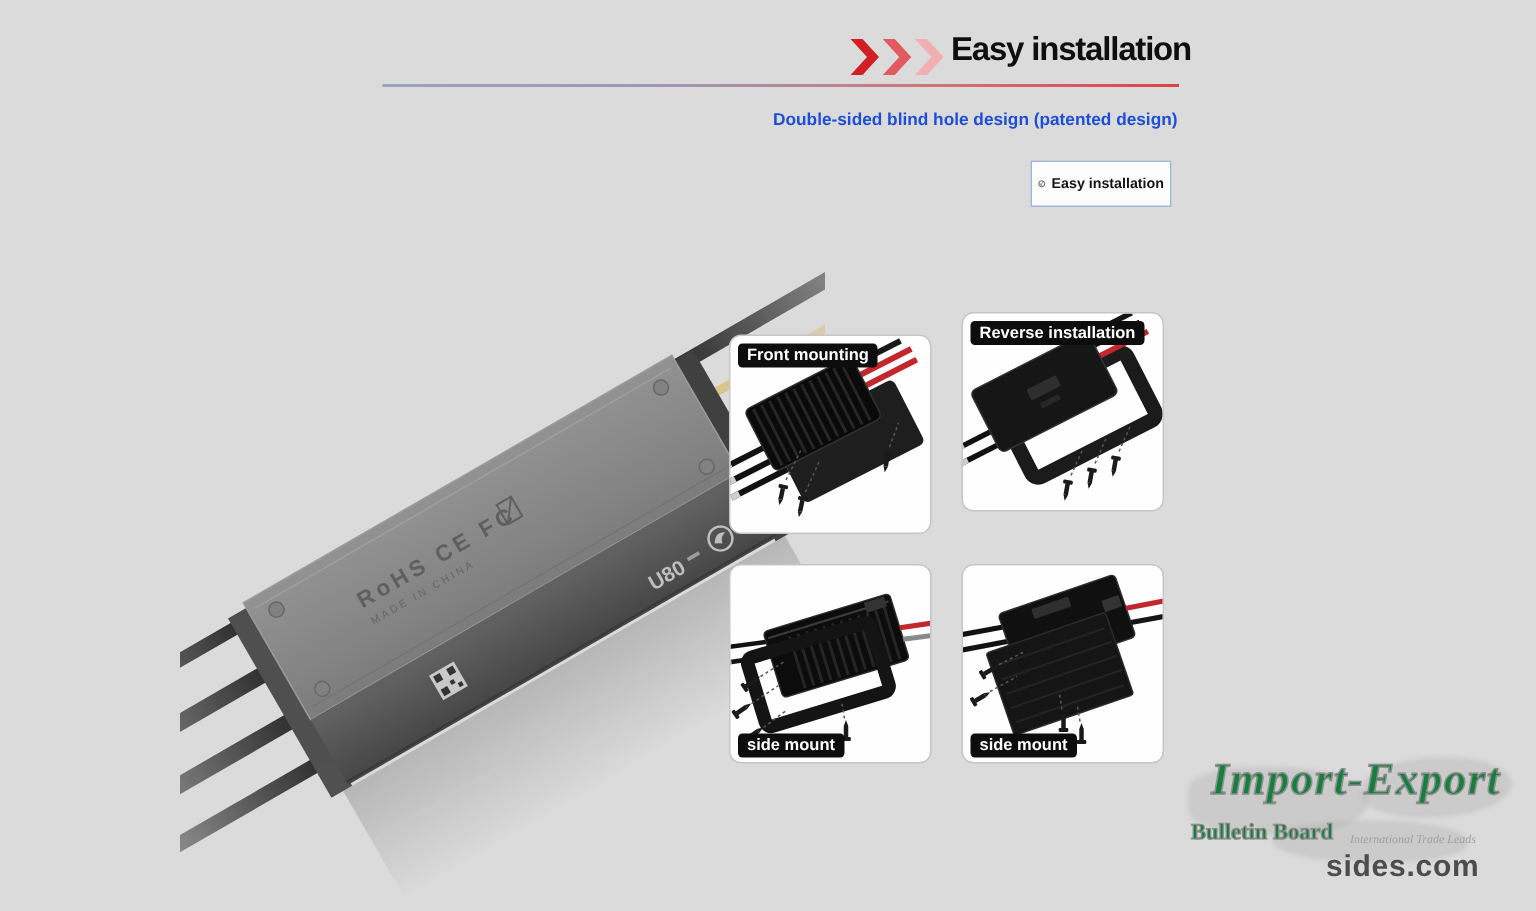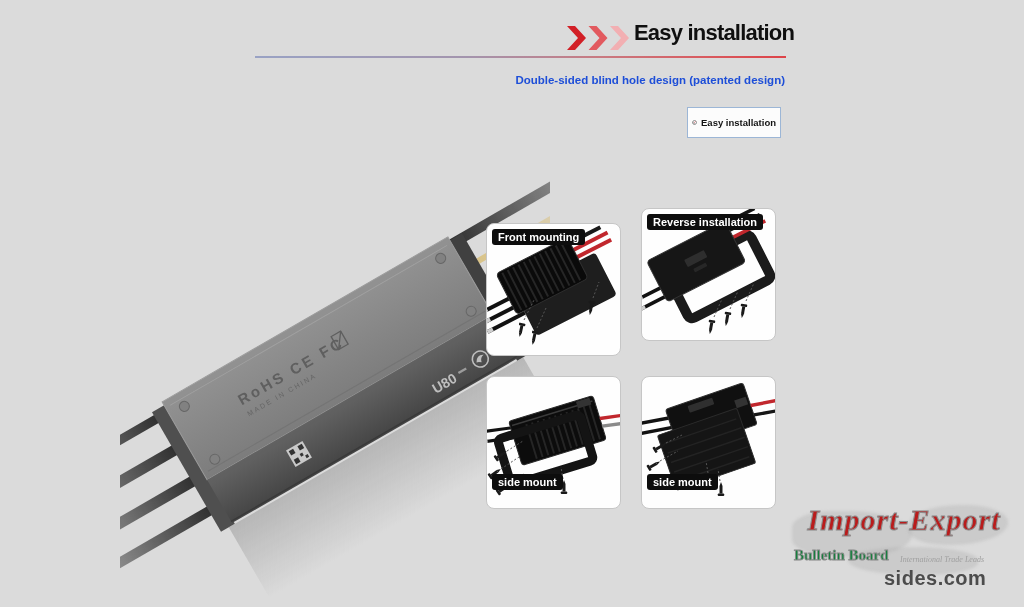--- a/index.html
+++ b/index.html
@@ -41,33 +41,33 @@
   }
   .panel.p1{left:486px;top:223px;}
   .panel.p2{left:641px;top:208px;}
   .panel.p3{left:486px;top:376px;}
   .panel.p4{left:641px;top:376px;}
   .panel .plabel{
     position:absolute;background:#0d0d0d;color:#fff;border-radius:3px;
     font-size:11px;font-weight:700;padding:2px 6px;white-space:nowrap;z-index:3;
   }
   .plabel.top{left:5px;top:5px;}
-  .plabel.bot{left:5px;bottom:18px;}
+  .plabel.bot{left:5px;bottom:3px;}
   .pn-svg{position:absolute;left:0;top:0;}
   .dash{stroke:#565656;stroke-width:1;stroke-dasharray:2 2;fill:none;}
   
   .wm{position:absolute;left:788px;top:503px;width:232px;height:100px;z-index:4;}
   .wm .map{position:absolute;background:rgba(165,165,165,.3);filter:blur(1.5px);}
   .wm .m1{left:4px;top:8px;width:120px;height:46px;border-radius:40% 60% 55% 45%;}
   .wm .m2{left:120px;top:2px;width:100px;height:40px;border-radius:55% 45% 60% 40%;}
   .wm .m3{left:60px;top:44px;width:130px;height:28px;border-radius:50% 50% 45% 55%;}
   .wm-title{
     position:absolute;left:0;top:0;width:100%;text-align:center;
     font-family:"Liberation Serif", serif;font-style:italic;font-weight:700;
-    font-size:30px;color:#b91c1c;-webkit-text-stroke:1px #8d8d8d;
+    font-size:30px;color:#15803d;-webkit-text-stroke:1px #8d8d8d;
     text-shadow:0 0 1px #9a9a9a;letter-spacing:1px;white-space:nowrap;
   }
   .wm-sub{
     position:absolute;left:6px;top:44px;
     font-family:"Liberation Serif", serif;font-weight:700;font-size:15px;
     color:#15803d;-webkit-text-stroke:0.8px #8d8d8d;text-shadow:0 0 1px #9a9a9a;
     white-space:nowrap;
   }
   .wm-tag{
     position:absolute;left:112px;top:52px;

